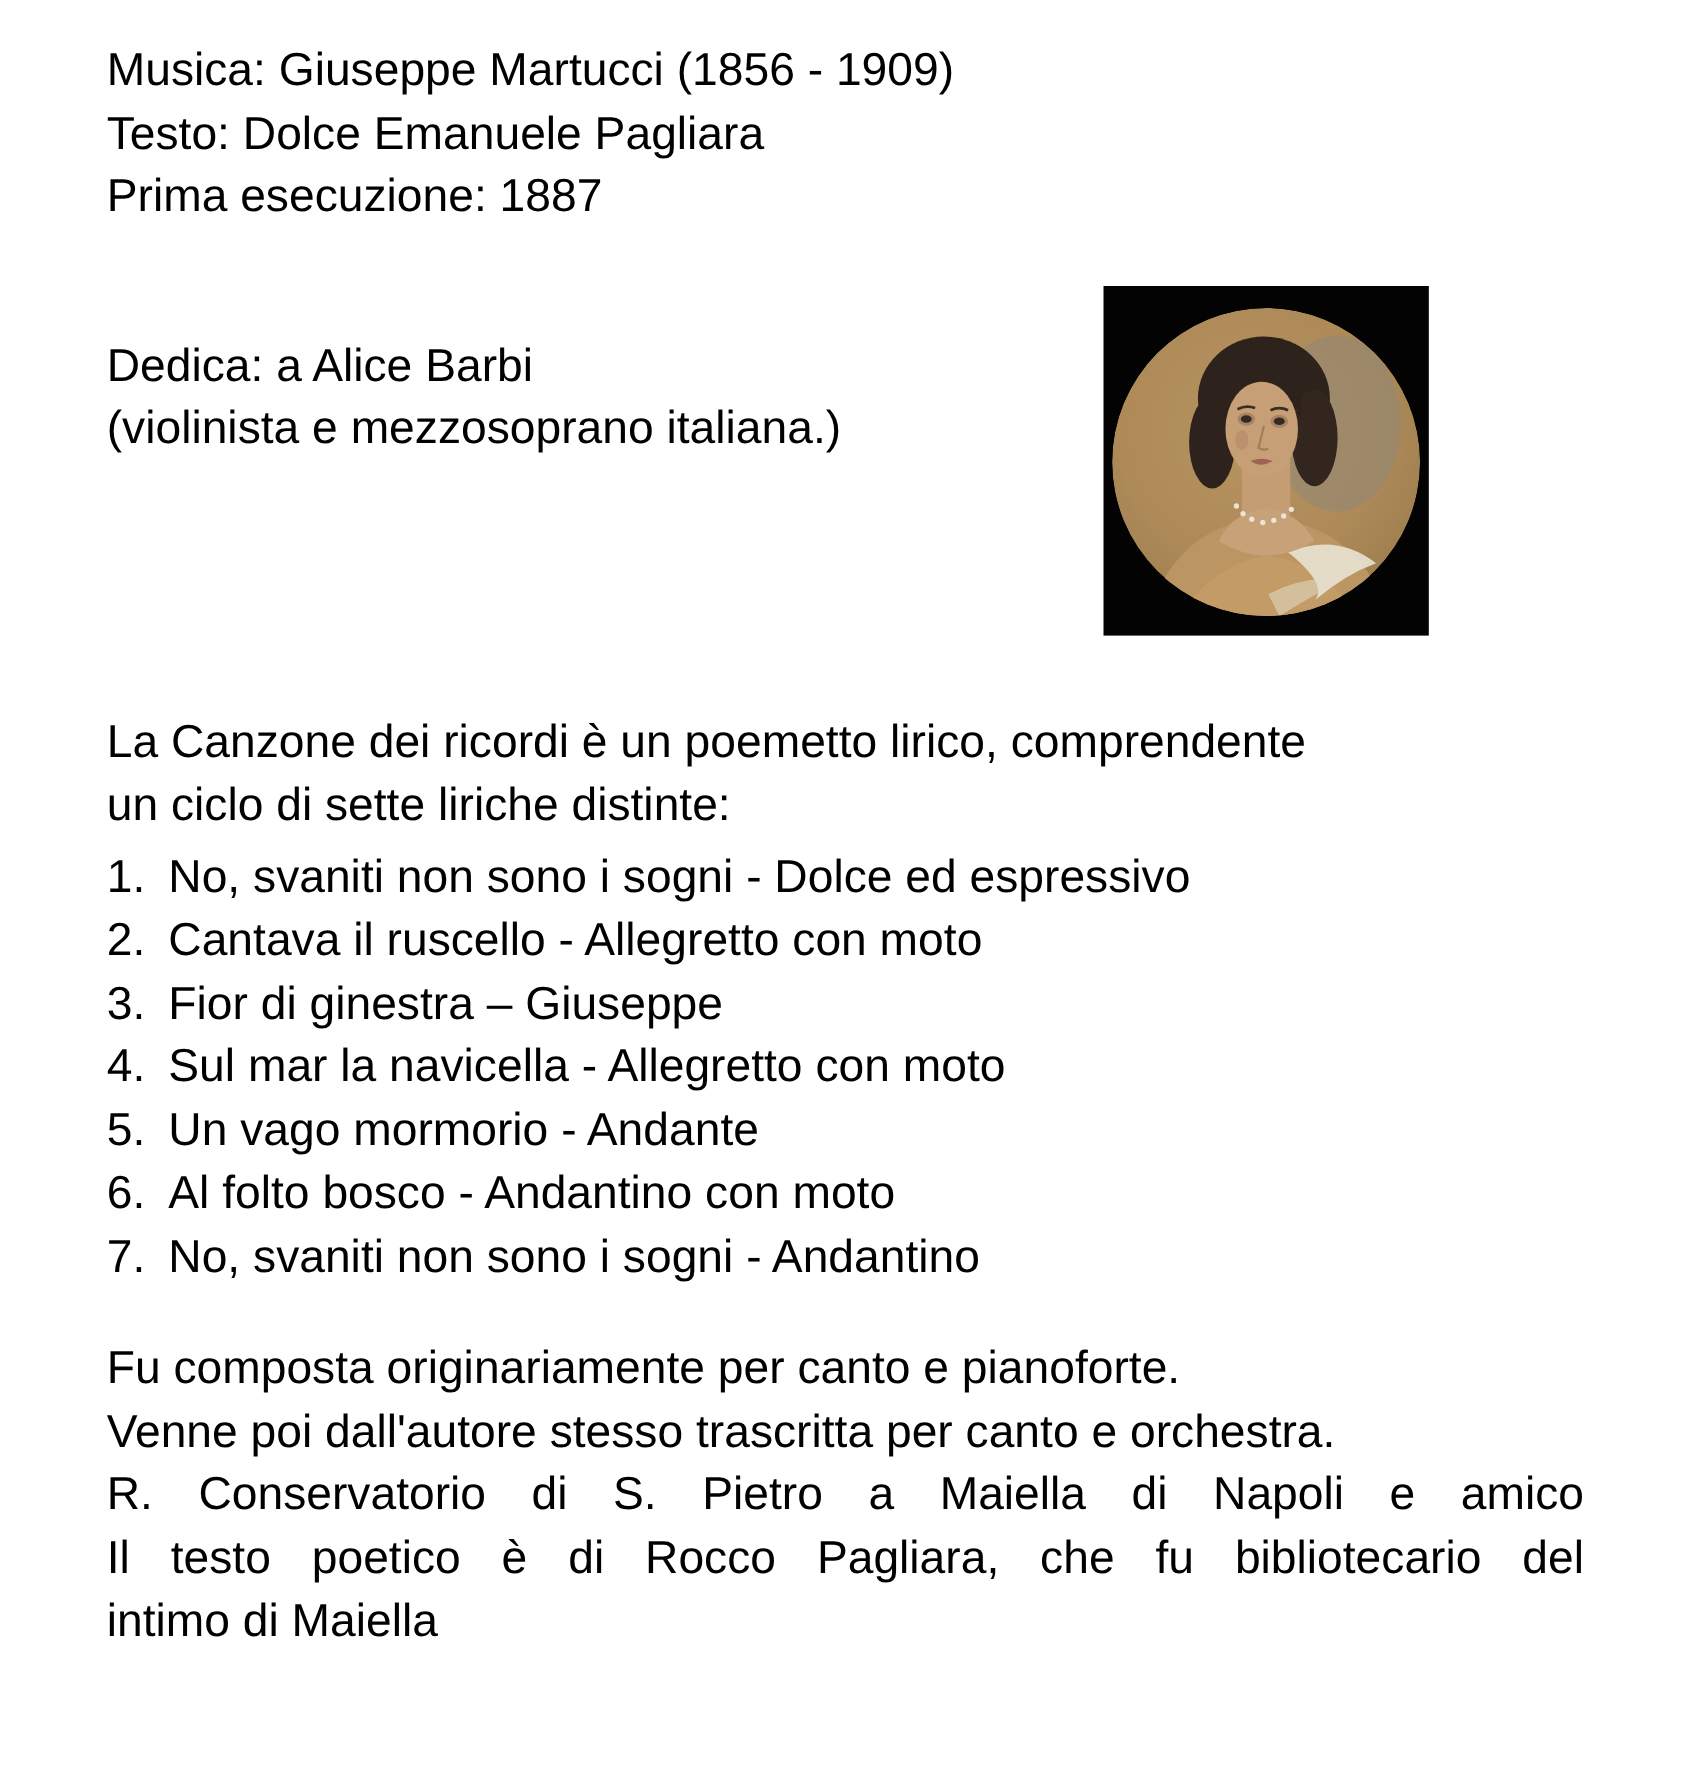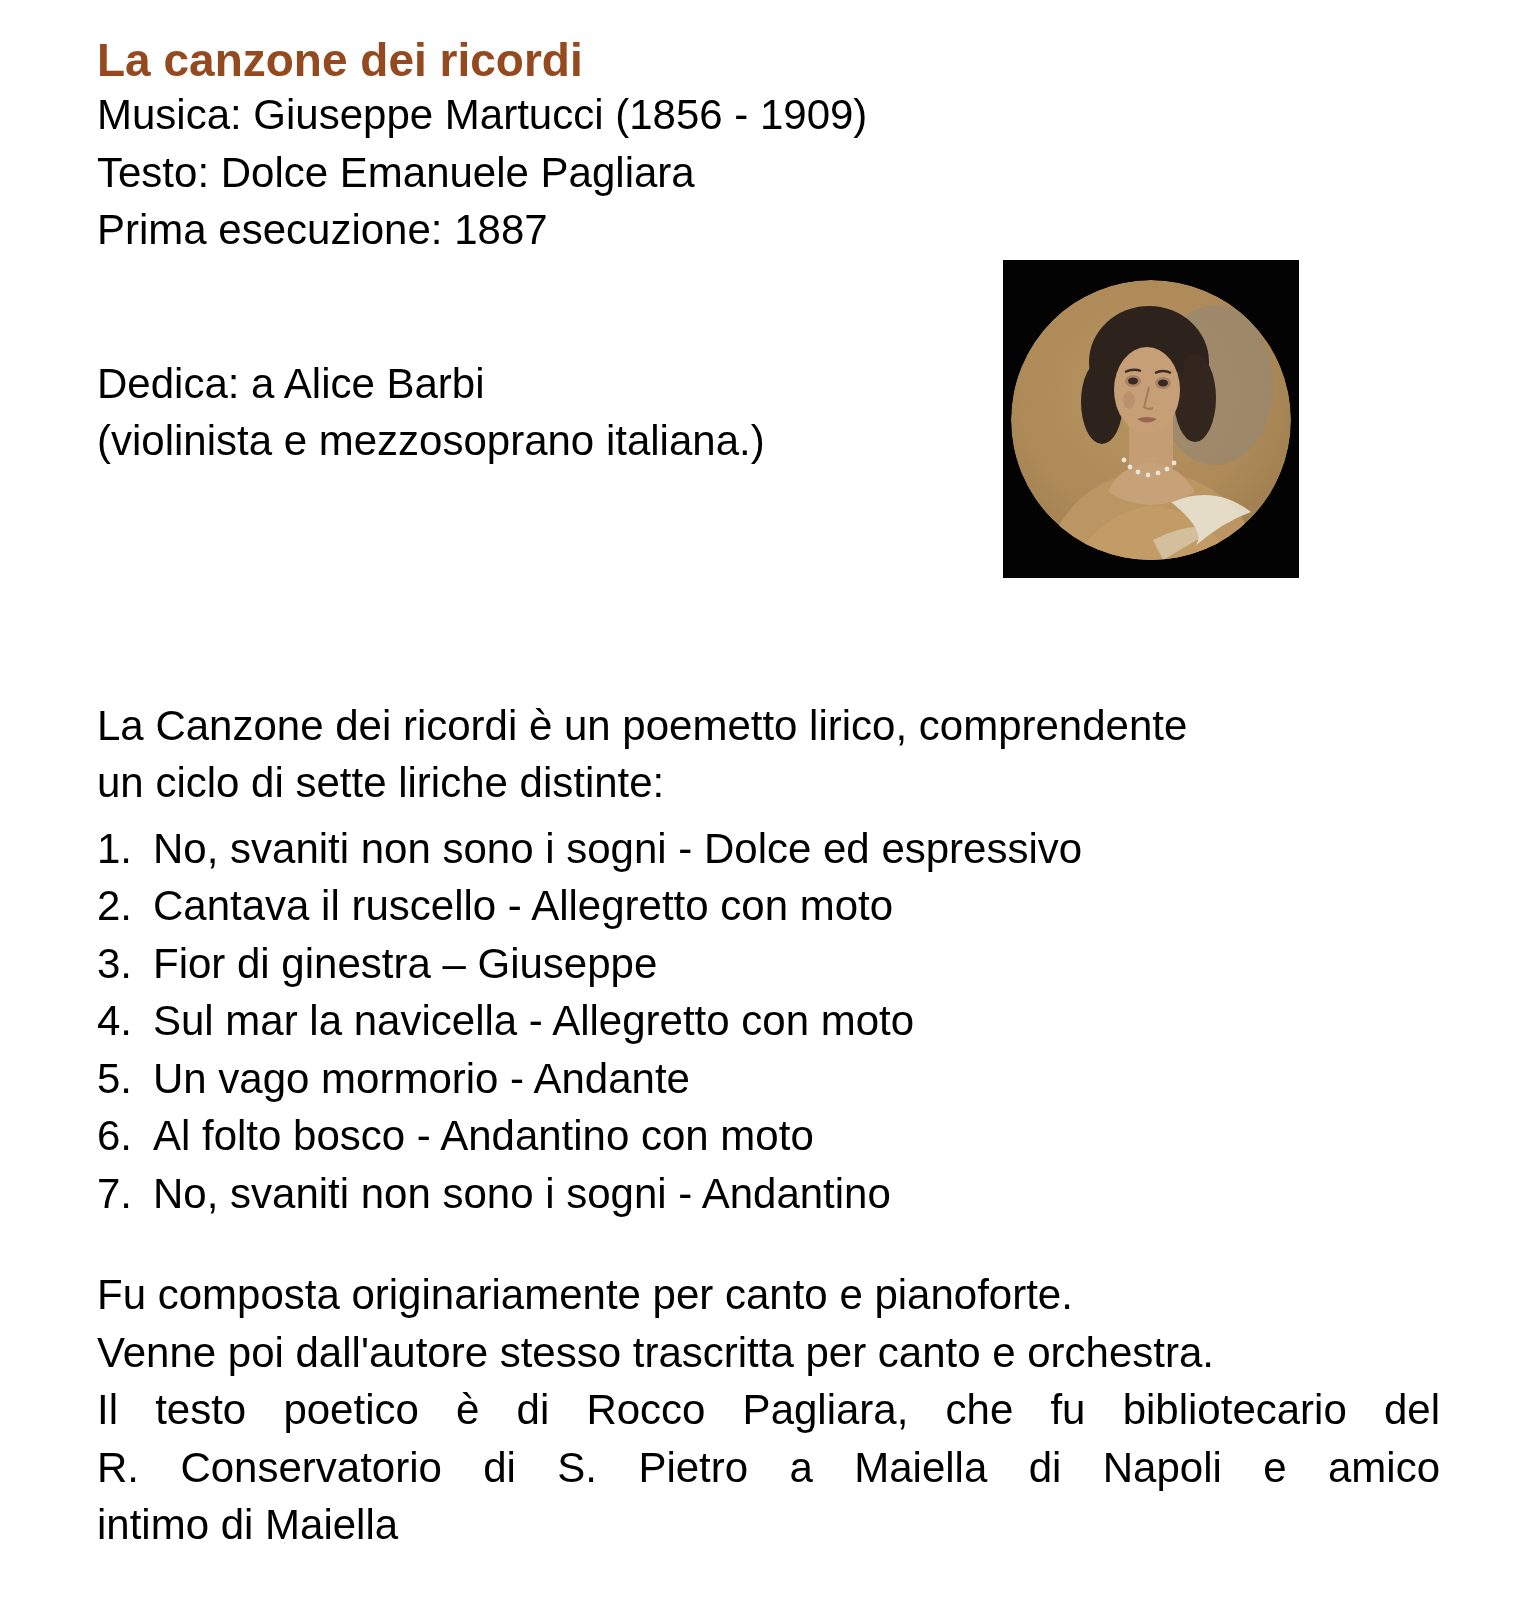--- a/index.html
+++ b/index.html
@@ -39,21 +39,20 @@
   }
   .portrait-box svg { display:block; }
 </style>
 </head>
 <body>
 
 <div class="page">
 
   <div class="content">
 
-    <h1 class="title" style="color: rgb(149, 73, 30);">La canzone dei ricordi</h1>
 
     <div class="header-block">
       <div class="line">Musica: Giuseppe Martucci (1856 - 1909)</div>
       <div class="line">Testo: Dolce Emanuele Pagliara</div>
       <div class="line">Prima esecuzione: 1887</div>
     </div>
 
     <div class="dedication">
       <div class="line">Dedica: a Alice Barbi</div>
       <div class="line">(violinista e mezzosoprano italiana.)</div>
@@ -84,22 +83,22 @@
         <span class="num">6.</span><span>Al folto bosco - Andantino con moto</span>
       </div>
       <div class="line list-item">
         <span class="num">7.</span><span>No, svaniti non sono i sogni - Andantino</span>
       </div>
     </div>
 
     <div class="closing">
       <div class="line">Fu composta originariamente per canto e pianoforte.</div>
       <div class="line">Venne poi dall'autore stesso trascritta per canto e orchestra.</div>
+      <div class="line justify">R. Conservatorio di S. Pietro a Maiella di Napoli e amico</div>
       <div class="line justify">Il testo poetico è di Rocco Pagliara, che fu bibliotecario del</div>
-      <div class="line justify">R. Conservatorio di S. Pietro a Maiella di Napoli e amico</div>
       <div class="line">intimo di Maiella</div>
     </div>
 
   </div>
 
   <div class="portrait-box">
     <svg width="296" height="318" viewBox="0 0 296 318" xmlns="http://www.w3.org/2000/svg">
       <defs>
         <radialGradient id="bgGrad" cx="45%" cy="40%" r="78%">
           <stop offset="0%" stop-color="#b6945f"></stop>

